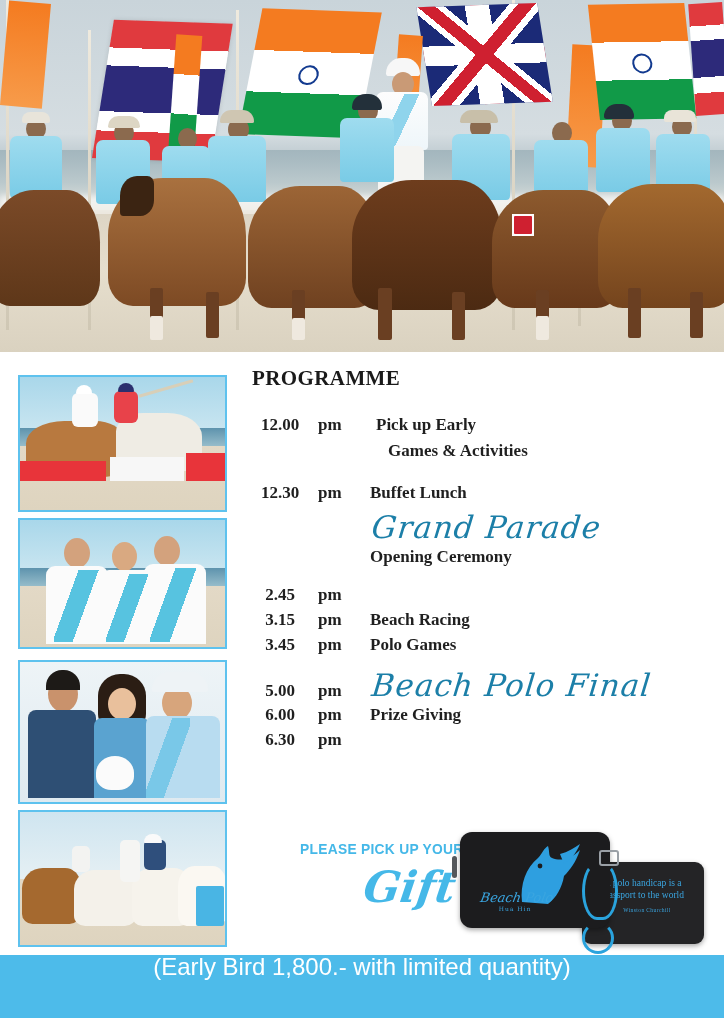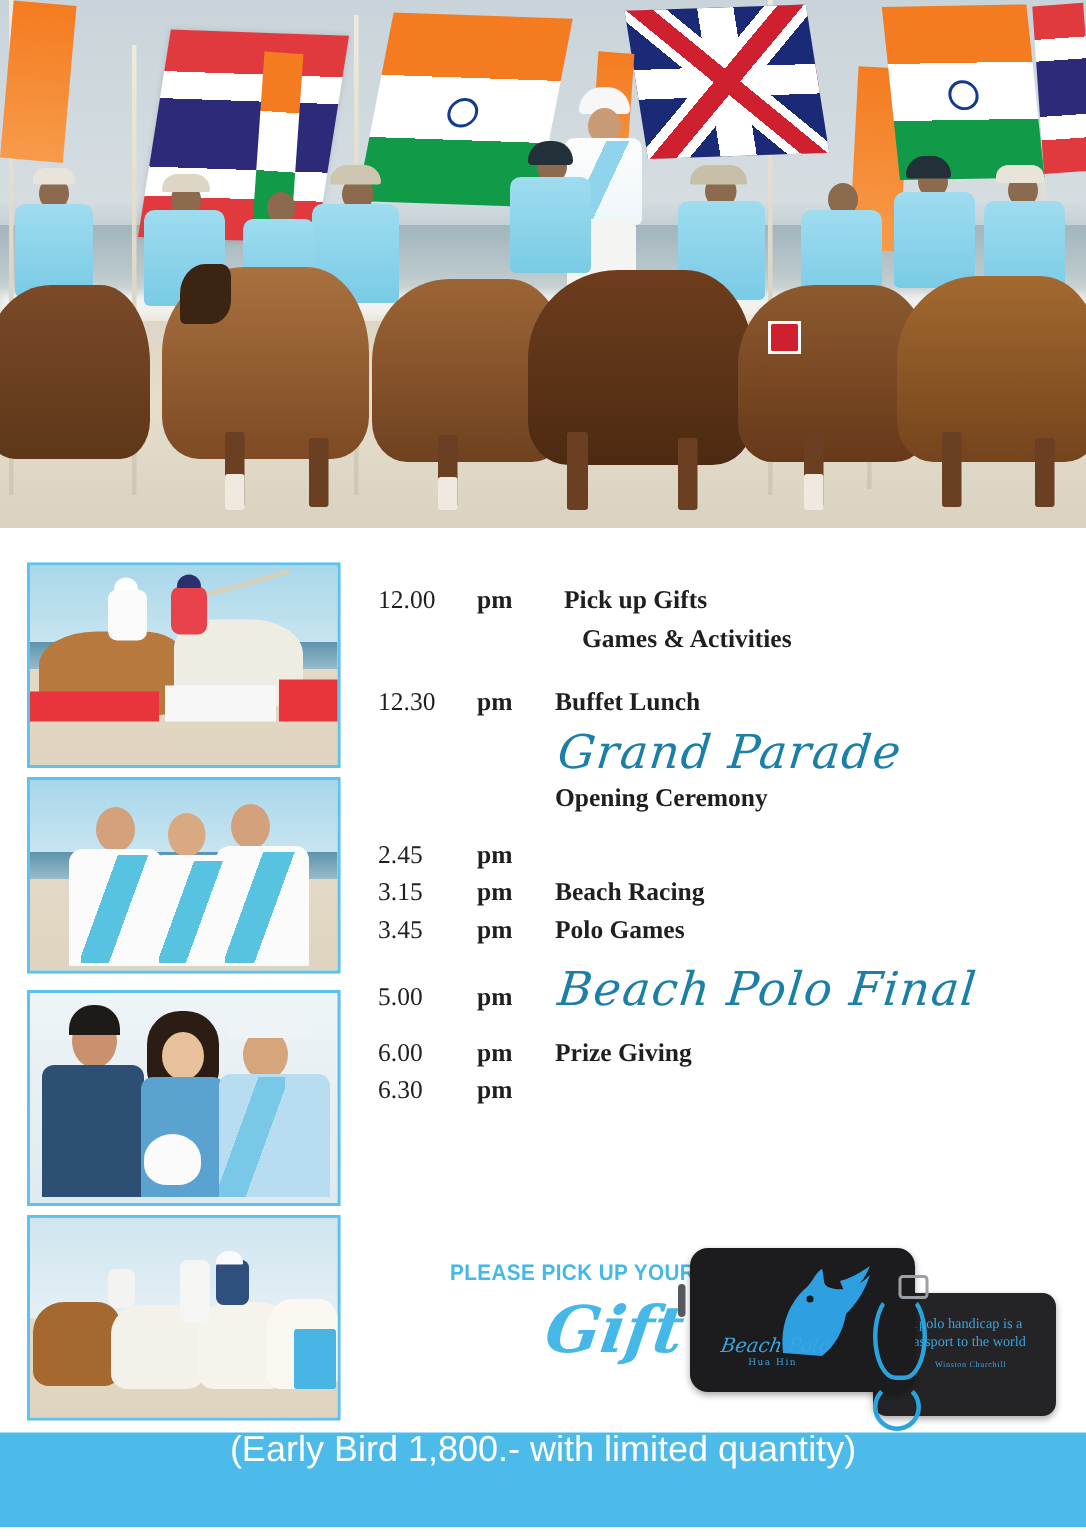--- a/index.html
+++ b/index.html
@@ -62,21 +62,21 @@
           background:linear-gradient(#5e93ad,#9fc3cf);}
   .ph-sand{position:absolute;left:0;top:52%;width:100%;height:48%;
            background:linear-gradient(#e3d9c6,#ded4bf);}
   .ph-el{position:absolute;}
 
   
   .prog{position:absolute;left:252px;top:366px;width:460px;}
   .prog-title{font-weight:bold;font-size:21px;letter-spacing:.4px;color:#1a1a1a;
               font-family:"Liberation Serif",serif;}
   .row{display:flex;align-items:baseline;font-size:17px;color:#1f1f1f;font-weight:bold;}
-  .time{width:56px;text-align:left;font-weight:normal;}
+  .time{width:56px;text-align:center;font-weight:bold;}
   .ampm{width:46px;padding-left:10px;font-weight:bold;}
   .evt{font-weight:bold;}
   .script{font-family:"DejaVu Serif",serif;font-style:italic;color:#1c7fa8;
           font-size:31px;letter-spacing:1px;font-weight:normal;
           transform:skewX(-6deg);display:inline-block;}
   .teal{color:#1c7fa8;}
   .sub{font-size:15.5px;font-weight:bold;line-height:1.18;}
 
   
   .giftwrap{position:absolute;left:252px;top:826px;width:460px;height:120px;}
@@ -273,25 +273,26 @@
   <div class="ph-el" style="left:112px;top:56px;width:58px;height:58px;background:#f6f3ec;border-radius:34% 28% 18% 18%;"></div>
   <div class="ph-el" style="left:158px;top:54px;width:48px;height:60px;background:#fbf8f2;border-radius:34% 28% 18% 18%;"></div>
   <div class="ph-el" style="left:52px;top:34px;width:18px;height:26px;background:#f3f3f1;border-radius:5px;"></div>
   <div class="ph-el" style="left:124px;top:28px;width:22px;height:30px;background:#2f4f7c;border-radius:5px;"></div>
   <div class="ph-el" style="left:124px;top:22px;width:18px;height:9px;background:#fafafa;border-radius:9px 9px 1px 1px;"></div>
   <div class="ph-el" style="left:100px;top:28px;width:20px;height:42px;background:#f5f5f3;border-radius:5px;"></div>
   <div class="ph-el" style="left:176px;top:74px;width:28px;height:40px;background:#49b5e4;border-radius:2px;"></div>
 </div>
 
 <div class="prog">
+  <div class="prog-title">PROGRAMME</div>
 
   <div class="row" style="margin-top:24px;">
     <span class="time">12.00</span>
     <span class="ampm">pm</span>
-    <span class="evt" style="padding-left:12px;">Pick up Gifts</span>
+    <span class="evt" style="padding-left:12px;">Pick up Early</span>
   </div>
   <div class="row" style="margin-top:6px;">
     <span class="time"></span>
     <span class="ampm"></span>
     <span class="evt" style="padding-left:24px;">Games &amp; Activities</span>
   </div>
 
   <div class="row" style="margin-top:22px;">
     <span class="time">12.30</span>
     <span class="ampm">pm</span>
@@ -324,21 +325,21 @@
     <span class="ampm">pm</span>
     <span class="evt" style="padding-left:6px;">Polo Games</span>
   </div>
 
   <div class="row" style="margin-top:12px;">
     <span class="time">5.00</span>
     <span class="ampm">pm</span>
     <span class="script" style="padding-left:8px;">Beach  Polo  Final</span>
   </div>
 
-  <div class="row" style="margin-top:14px;">
+  <div class="row" style="margin-top:2px;">
     <span class="time">6.00</span>
     <span class="ampm">pm</span>
     <span class="evt" style="padding-left:6px;">Prize Giving</span>
   </div>
   <div class="row" style="margin-top:5px;">
     <span class="time">6.30</span>
     <span class="ampm">pm</span>
   </div>
 
 </div>

